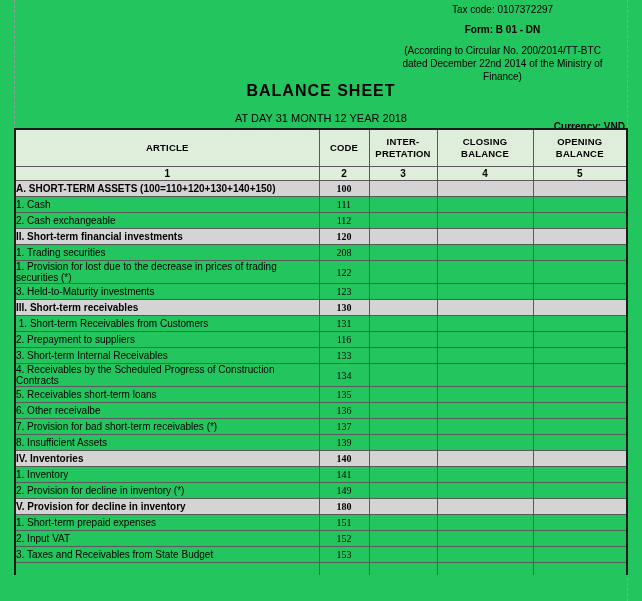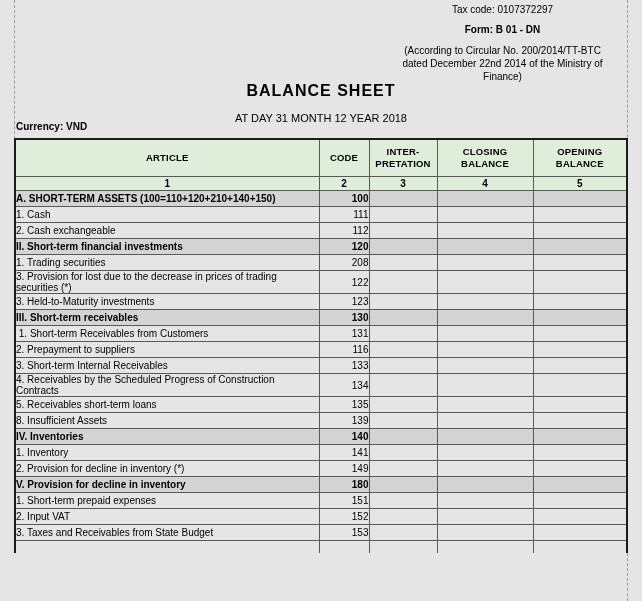--- a/index.html
+++ b/index.html
@@ -4,46 +4,46 @@
 <style>
   :root{
     --header-green:#dfeedb;
     --section-gray:#d4d4d4;
     --grid-line:#595959;
     --outer-line:#1c1c1c;
     --dash-line:#9b9b9b;
   }
   html,body{margin:0;padding:0;background:#fff;}
   .screen{
-    position:relative;width:642px;height:601px;overflow:hidden;background:#e5e5e5;
+    position:relative;width:642px;height:601px;overflow:hidden;background:#22c55e;
     font-family:"Liberation Sans","DejaVu Sans",sans-serif;color:#000;
   }
   .dash-left{position:absolute;left:14px;top:0;height:139px;border-left:1px dashed var(--dash-line);}
   .dash-right{position:absolute;left:627px;top:0;height:601px;border-left:1px dashed var(--dash-line);}
   .doc-header{position:absolute;top:3px;left:345px;width:315px;text-align:center;font-size:10px;line-height:13px;}
   .tax-line{margin-bottom:7px;}
   .form-line{font-weight:bold;margin-bottom:8px;}
   .circular-note div{line-height:13px;}
   .page-title{position:absolute;top:82px;left:0;width:642px;text-align:center;
     font-size:16px;font-weight:bold;letter-spacing:1px;}
   .page-subtitle{position:absolute;top:112px;left:0;width:642px;text-align:center;font-size:11px;}
-  .currency-line{position:absolute;top:121px;left:0;width:625px;font-weight:bold;font-size:10px;margin-left:16px;}
+  .currency-line{position:absolute;top:121px;left:0;width:625px;text-align:right;font-weight:bold;font-size:10px;}
   table.bs{
-    position:absolute;left:14px;top:138px;width:612px;
+    position:absolute;left:14px;top:128px;width:612px;
     border-collapse:collapse;table-layout:fixed;font-size:10px;
     border:2px solid var(--outer-line);border-bottom:0;
   }
   table.bs th,table.bs td{border:1px solid var(--grid-line);padding:0;}
   thead th{background:var(--header-green);font-weight:bold;text-align:center;vertical-align:middle;}
   th.h-label{height:36px;font-size:9.5px;line-height:12px;white-space:pre-line;letter-spacing:.2px;padding:2px 1px;}
   th.h-num{height:13px;font-size:10px;border-bottom:2px solid var(--outer-line);}
   tbody tr{height:16px;}
   tbody tr.section{background:var(--section-gray);font-weight:bold;}
   td.article{padding:1px 3px;line-height:11px;white-space:pre-wrap;vertical-align:middle;text-align:left;}
-  td.code{text-align:right;vertical-align:middle;}
+  td.code{text-align:center;vertical-align:middle;font-family:Liberation Serif, serif;}
   tr.partial{height:12px;}
   tr.partial td{border-bottom:0;}
 </style>
 </head>
 <body>
 
 <div class="screen">
 
   <div class="dash-left"></div>
   <div class="dash-right"></div>
@@ -84,21 +84,21 @@
       <tr>
           <th class="h-num">1</th>
           <th class="h-num">2</th>
           <th class="h-num">3</th>
           <th class="h-num">4</th>
           <th class="h-num">5</th>
         </tr>
     </thead>
     <tbody>
         <tr class="section">
-          <td class="article">A. SHORT-TERM ASSETS (100=110+120+210+140+150)</td>
+          <td class="article">A. SHORT-TERM ASSETS (100=110+120+130+140+150)</td>
           <td class="code">100</td>
           <td class="interpretation"></td>
           <td class="closing"></td>
           <td class="opening"></td>
         </tr>
         <tr class="item">
           <td class="article">1. Cash</td>
           <td class="code">111</td>
           <td class="interpretation"></td>
           <td class="closing"></td>
@@ -119,21 +119,21 @@
           <td class="opening"></td>
         </tr>
         <tr class="item">
           <td class="article">1. Trading securities</td>
           <td class="code">208</td>
           <td class="interpretation"></td>
           <td class="closing"></td>
           <td class="opening"></td>
         </tr>
         <tr class="item">
-          <td class="article">3. Provision for lost due to the decrease in prices of trading securities (*)</td>
+          <td class="article">1. Provision for lost due to the decrease in prices of trading securities (*)</td>
           <td class="code">122</td>
           <td class="interpretation"></td>
           <td class="closing"></td>
           <td class="opening"></td>
         </tr>
         <tr class="item">
           <td class="article">3. Held-to-Maturity investments</td>
           <td class="code">123</td>
           <td class="interpretation"></td>
           <td class="closing"></td>
@@ -175,20 +175,34 @@
           <td class="opening"></td>
         </tr>
         <tr class="item">
           <td class="article">5. Receivables short-term loans</td>
           <td class="code">135</td>
           <td class="interpretation"></td>
           <td class="closing"></td>
           <td class="opening"></td>
         </tr>
         <tr class="item">
+          <td class="article">6. Other receivalbe</td>
+          <td class="code">136</td>
+          <td class="interpretation"></td>
+          <td class="closing"></td>
+          <td class="opening"></td>
+        </tr>
+        <tr class="item">
+          <td class="article">7. Provision for bad short-term receivables (*)</td>
+          <td class="code">137</td>
+          <td class="interpretation"></td>
+          <td class="closing"></td>
+          <td class="opening"></td>
+        </tr>
+        <tr class="item">
           <td class="article">8. Insufficient Assets</td>
           <td class="code">139</td>
           <td class="interpretation"></td>
           <td class="closing"></td>
           <td class="opening"></td>
         </tr>
         <tr class="section">
           <td class="article">IV. Inventories</td>
           <td class="code">140</td>
           <td class="interpretation"></td>

